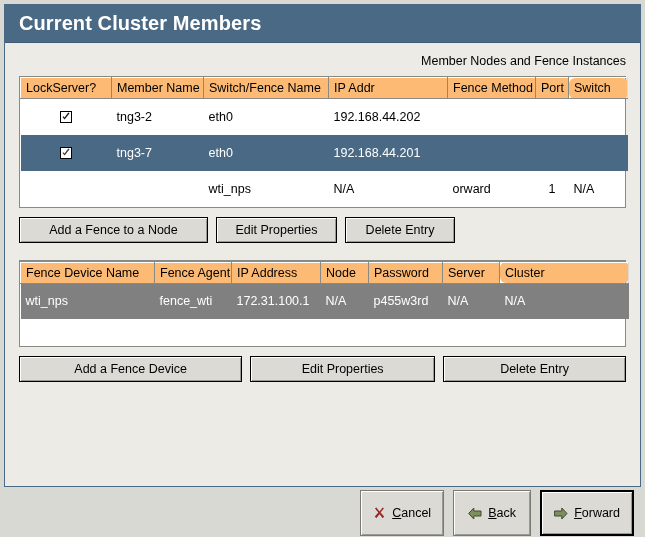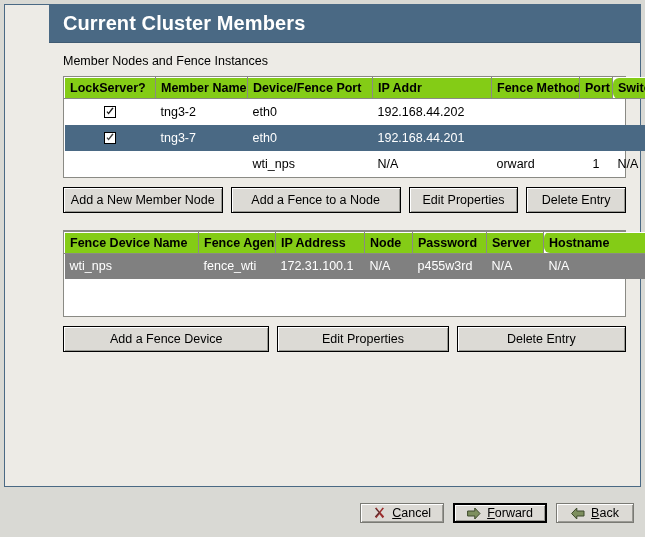--- a/index.html
+++ b/index.html
@@ -14,21 +14,20 @@
     overflow: hidden;
   }
   
   .window-frame {
     position: absolute;
     left: 4px; top: 4px;
     width: 637px; height: 483px;
     border: 1px solid #4a6984;
     box-sizing: border-box;
     background: #edebe6;
-    padding-left: 44px;
   }
   .titlebar {
     height: 38px;
     background: #4a6984;
     color: #ffffff;
     display: flex;
     align-items: center;
     padding-left: 14px;
     box-sizing: border-box;
     border-bottom: 1px solid #3f5a72;
@@ -39,56 +38,56 @@
     letter-spacing: 0.1px;
   }
   .content {
     position: relative;
     height: calc(100% - 39px);
     background: #edebe6;
     padding: 0 14px;
     box-sizing: border-box;
   }
   .section-title {
-    text-align: left;
+    text-align: right;
     font-size: 12.5px;
     color: #000;
     padding: 11px 0 8px 0;
   }
   
   .table-wrap {
     border: 1px solid #8a8a84;
     background: #ffffff;
     box-sizing: border-box;
   }
   table.grid {
     border-collapse: collapse;
     width: 100%;
     table-layout: fixed;
     font-size: 12.5px;
   }
   table.grid th {
-    background: #84cc16;
-    font-weight: bold;
+    background: #fdba74;
+    font-weight: normal;
     text-align: left;
     padding: 3px 5px;
     height: 20px;
     box-sizing: border-box;
     border-right: 1px solid #8a8a84;
     border-bottom: 1px solid #8a8a84;
     border-top: 1px solid #ffffff;
     border-left: 1px solid #ffffff;
     color: #000;
     white-space: nowrap;
     overflow: hidden;
   }
   table.grid th:last-child { border-right: 1px solid #dcdad5; border-radius: 6px; }
   table.grid td {
     padding: 2px 5px;
-    height: 26px;
+    height: 36px;
     box-sizing: border-box;
     color: #000;
     white-space: nowrap;
     overflow: hidden;
     border: none;
   }
   tr.row-selected-blue td { background: #4a6984; color: #ffffff; }
   tr.row-selected-gray td { background: #808080; color: #ffffff; }
   td.center { text-align: center; }
   
@@ -140,21 +139,21 @@
     align-items: center;
     justify-content: flex-end;
     padding-right: 11px;
     box-sizing: border-box;
     gap: 9px;
   }
   .fbtn {
     background: #dcdad5;
     border: 1px solid #7a7a74;
     box-shadow: inset 1px 1px 0 #ffffff, inset -1px -1px 0 #9a9a94;
-    height: 20px;
+    height: 46px;
     min-width: 78px;
     display: flex;
     align-items: center;
     justify-content: center;
     gap: 6px;
     font-size: 12.5px;
     color: #000;
     box-sizing: border-box;
     cursor: default;
     user-select: none;
@@ -187,21 +186,21 @@
               <col style="width:125px">
             <col style="width:119px">
               <col style="width:88px">
               <col style="width:33px">
               <col style="width:59px">
           </colgroup>
           <thead>
             <tr>
               <th>LockServer?</th>
               <th>Member Name</th>
-              <th>Device/Fence Port</th>
+              <th>Switch/Fence Name</th>
               <th>IP Addr</th>
               <th>Fence Method</th>
               <th>Port</th>
               <th>Switch</th>
             </tr>
           </thead>
           <tbody>
             <tr>
               <td class="center">
                 <span class="cbox">
@@ -239,21 +238,20 @@
               <td>N/A</td>
               <td>orward</td>
               <td class="center">1</td>
               <td>N/A</td>
             </tr>
           </tbody>
         </table>
       </div>
 
       <div class="btn-row">
-        <div class="btn" style="width:177px">Add a New Member Node</div>
         <div class="btn" style="width:189px">Add a Fence to a Node</div>
         <div class="btn" style="width:121px">Edit Properties</div>
         <div class="btn" style="width:110px">Delete Entry</div>
       </div>
 
       <div class="divider"></div>
 
 
       <div class="table-wrap" style="height:86px">
         <table class="grid">
@@ -267,21 +265,21 @@
               <col style="width:129px">
           </colgroup>
           <thead>
             <tr>
               <th>Fence Device Name</th>
               <th>Fence Agent</th>
               <th>IP Address</th>
               <th>Node</th>
               <th>Password</th>
               <th>Server</th>
-              <th>Hostname</th>
+              <th>Cluster</th>
             </tr>
           </thead>
           <tbody>
             <tr class="row-selected-gray">
               <td>wti_nps</td>
               <td>fence_wti</td>
               <td>172.31.100.1</td>
               <td>N/A</td>
               <td>p455w3rd</td>
               <td>N/A</td>
@@ -305,33 +303,33 @@
     <div class="fbtn">
       <span class="icon">
         <svg width="13" height="13" viewBox="0 0 13 13">
           <path d="M2 1.2 L3.4 0.6 L6.5 4.4 L9.6 0.6 L11 1.2 L7.6 5.4 L11.2 9.6 L9.7 11.2 L6.5 7.2 L3.3 11.2 L1.8 9.6 L5.4 5.4 Z" fill="#9b2d2d"></path>
           <path d="M2.6 1.8 L6.5 5.4 L2.6 9.6" fill="none" stroke="#3a3a3a" stroke-width="0.9"></path>
         </svg>
       </span>
       <span><span class="mn">C</span><span>ancel</span></span>
     </div>
 
+    <div class="fbtn">
+      <span class="icon">
+        <svg width="14" height="13" viewBox="0 0 14 13">
+          <path d="M5.8 1 L5.8 4 L13 4 L13 9 L5.8 9 L5.8 12 L0.6 6.5 Z" fill="#7d8f5e" stroke="#3e4a2c" stroke-width="1"></path>
+        </svg>
+      </span>
+      <span><span class="mn">B</span><span>ack</span></span>
+    </div>
+
     <div class="fbtn default-btn">
       <span class="icon">
         <svg width="14" height="13" viewBox="0 0 14 13">
           <path d="M7.8 1 L7.8 4 L0.6 4 L0.6 9 L7.8 9 L7.8 12 L13 6.5 Z" fill="#7d8f5e" stroke="#3e4a2c" stroke-width="1"></path>
         </svg>
       </span>
       <span><span class="mn">F</span><span>orward</span></span>
     </div>
 
-    <div class="fbtn">
-      <span class="icon">
-        <svg width="14" height="13" viewBox="0 0 14 13">
-          <path d="M5.8 1 L5.8 4 L13 4 L13 9 L5.8 9 L5.8 12 L0.6 6.5 Z" fill="#7d8f5e" stroke="#3e4a2c" stroke-width="1"></path>
-        </svg>
-      </span>
-      <span><span class="mn">B</span><span>ack</span></span>
-    </div>
-
   </div>
 
 </div>
 
 </body></html>

